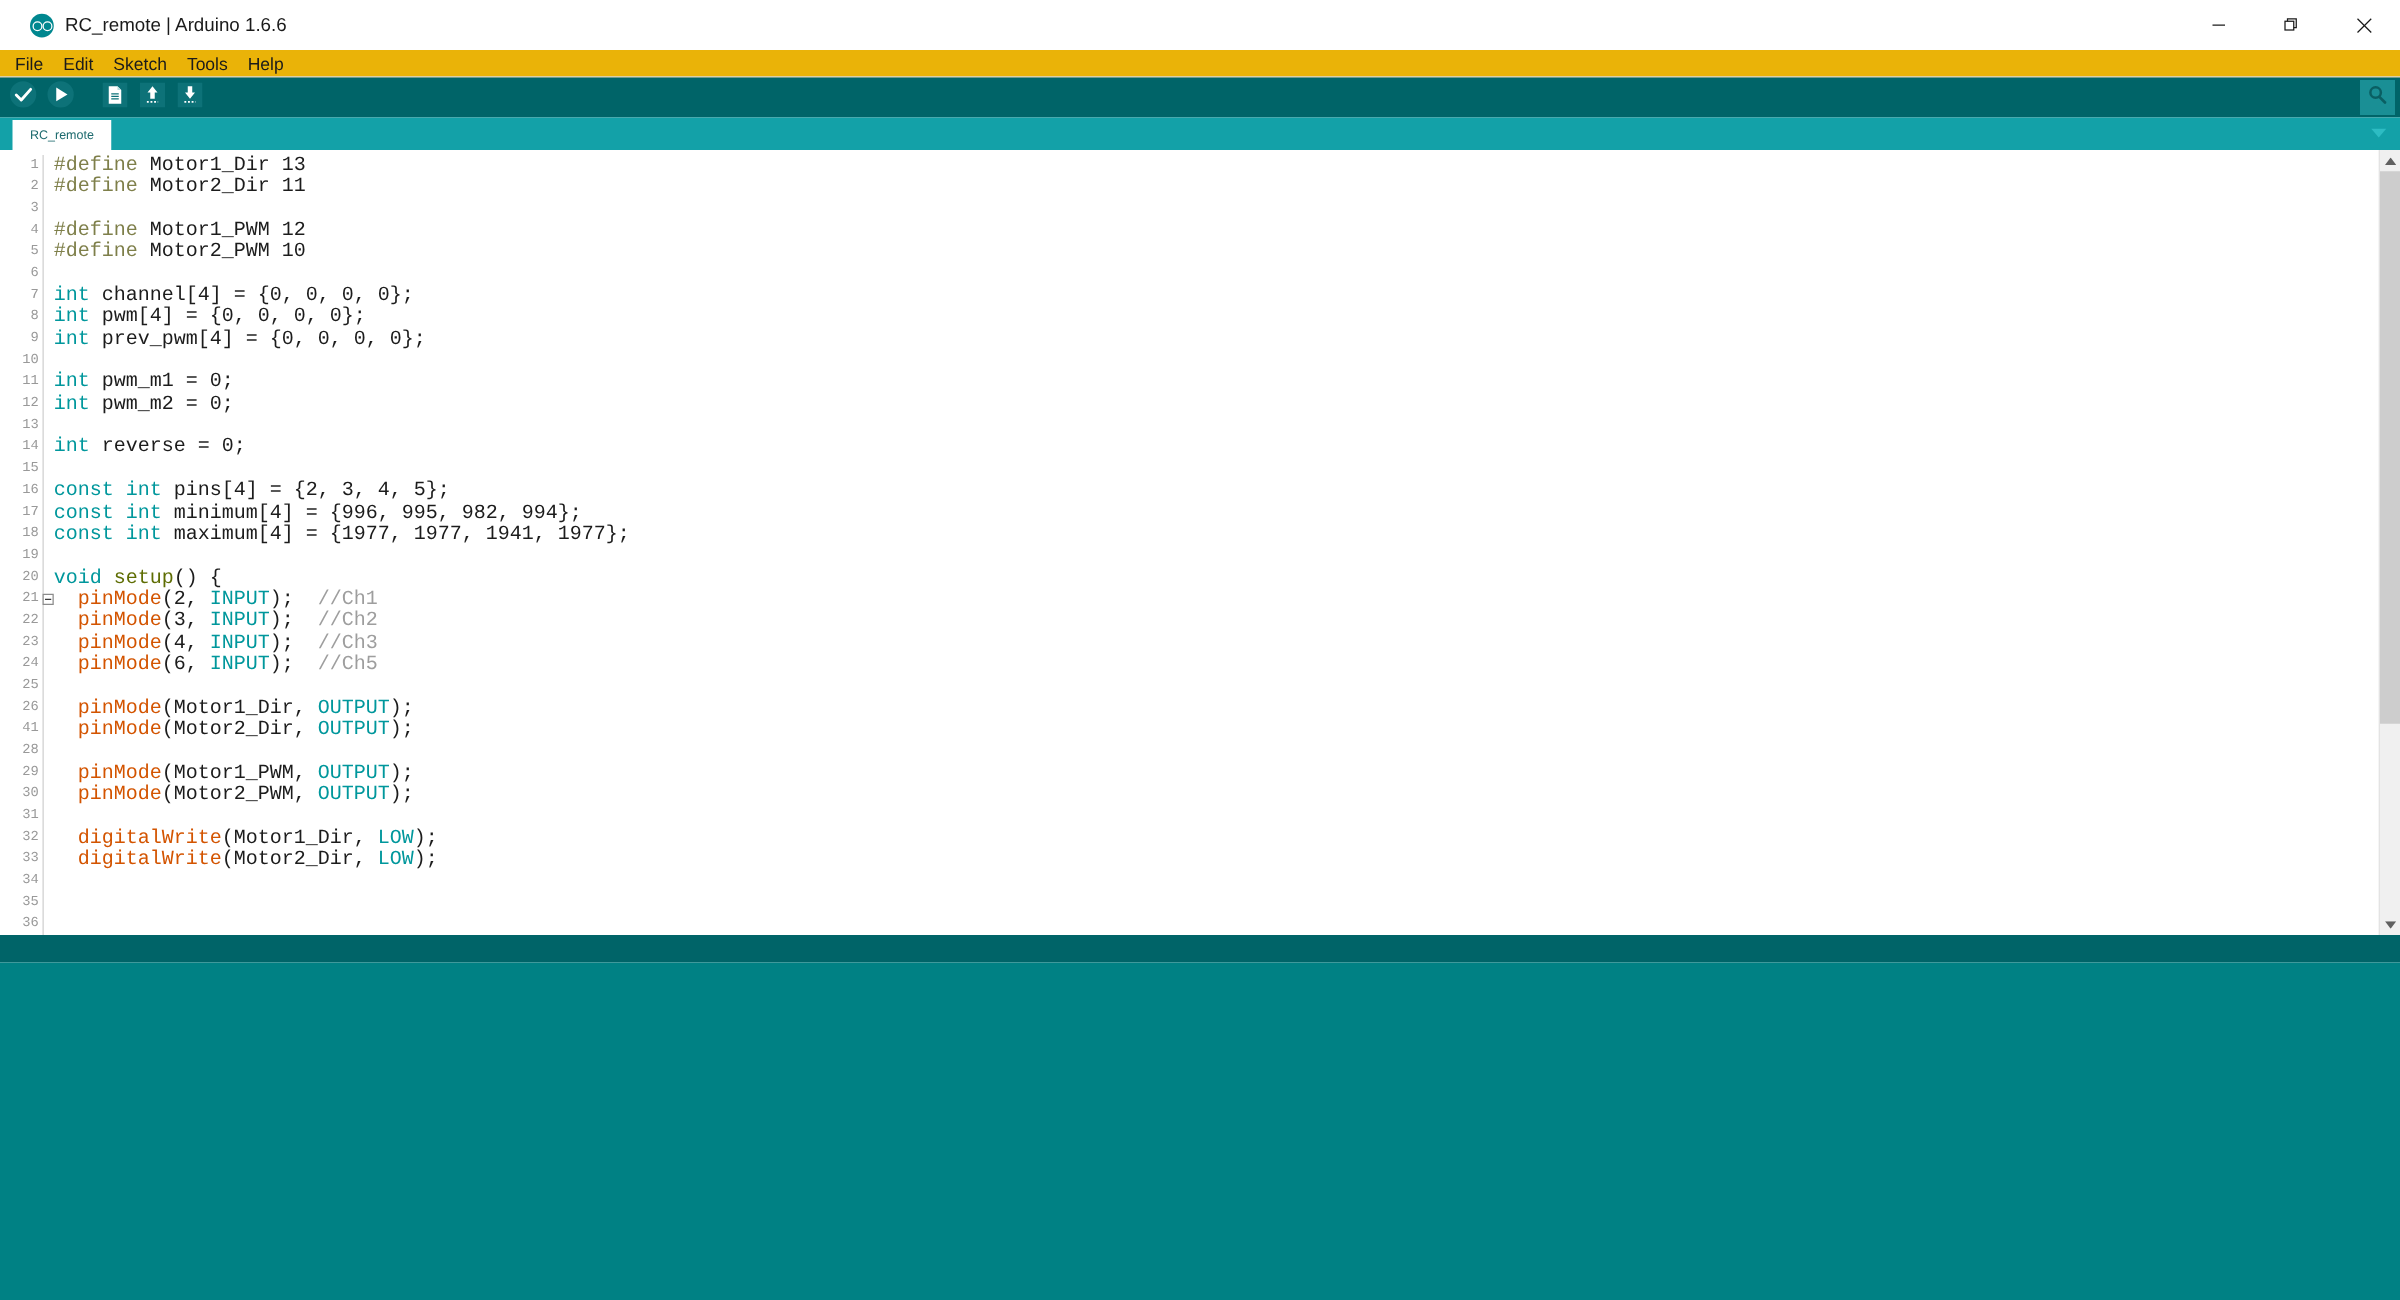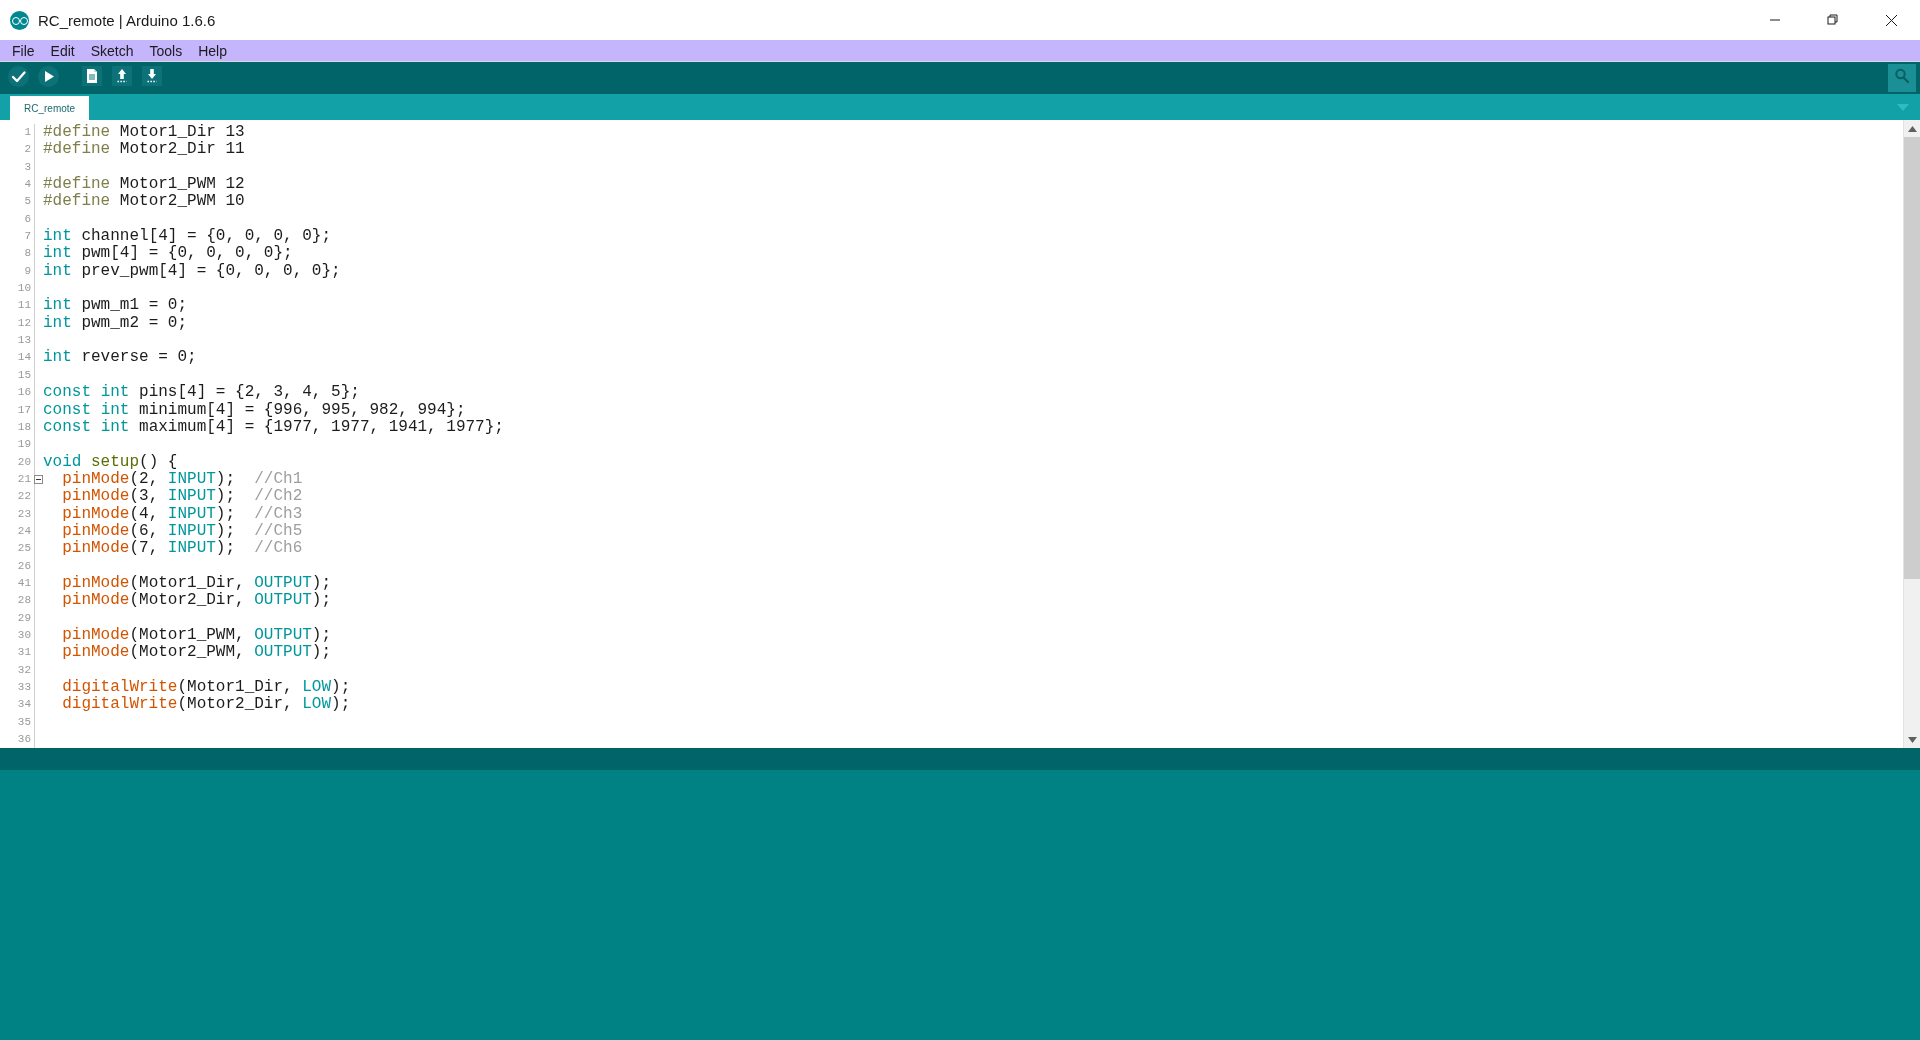--- a/index.html
+++ b/index.html
@@ -17,21 +17,21 @@
   .titlebar {
     height: 40px;
     background: #ffffff;
     display: flex;
     align-items: center;
     position: relative;
   }
   .title-left {
     display: flex;
     align-items: center;
-    padding-left: 10px;
+    padding-left: 24px;
     gap: 9px;
   }
   .app-icon {
     width: 19px; height: 19px;
     border-radius: 50%;
     background: #00878f;
     position: relative;
     flex: none;
   }
   .app-icon::before, .app-icon::after {
@@ -58,21 +58,21 @@
   .winbtn {
     width: 58px; height: 40px;
     display: flex; align-items: center; justify-content: center;
     color: #1a1a1a;
   }
   .winbtn svg { display: block; }
 
   
   .menubar {
     height: 22px;
-    background: #c4b5fd;
+    background: #eab308;
     display: flex;
     align-items: center;
     padding-left: 4px;
     border-bottom: 1px solid #d9d9d9;
   }
   .menu-item {
     font-size: 14px;
     color: #1b1b1b;
     padding: 1px 8px;
     white-space: nowrap;
@@ -390,21 +390,20 @@
       <div class="cl">&nbsp;</div>
       <div class="cl"><span class="k-type">const</span><span> </span><span class="k-type">int</span><span> pins[4] = {2, 3, 4, 5};</span></div>
       <div class="cl"><span class="k-type">const</span><span> </span><span class="k-type">int</span><span> minimum[4] = {996, 995, 982, 994};</span></div>
       <div class="cl"><span class="k-type">const</span><span> </span><span class="k-type">int</span><span> maximum[4] = {1977, 1977, 1941, 1977};</span></div>
       <div class="cl">&nbsp;</div>
       <div class="cl"><span class="k-type">void</span><span> </span><span class="k-setup">setup</span><span>() {</span></div>
       <div class="cl"><span>  </span><span class="k-fn">pinMode</span><span>(2, </span><span class="k-lit">INPUT</span><span>);  </span><span class="k-cmt">//Ch1</span></div>
       <div class="cl"><span>  </span><span class="k-fn">pinMode</span><span>(3, </span><span class="k-lit">INPUT</span><span>);  </span><span class="k-cmt">//Ch2</span></div>
       <div class="cl"><span>  </span><span class="k-fn">pinMode</span><span>(4, </span><span class="k-lit">INPUT</span><span>);  </span><span class="k-cmt">//Ch3</span></div>
       <div class="cl"><span>  </span><span class="k-fn">pinMode</span><span>(6, </span><span class="k-lit">INPUT</span><span>);  </span><span class="k-cmt">//Ch5</span></div>
-      <div class="cl"><span>  </span><span class="k-fn">pinMode</span><span>(7, </span><span class="k-lit">INPUT</span><span>);  </span><span class="k-cmt">//Ch6</span></div>
       <div class="cl">&nbsp;</div>
       <div class="cl"><span>  </span><span class="k-fn">pinMode</span><span>(Motor1_Dir, </span><span class="k-lit">OUTPUT</span><span>);</span></div>
       <div class="cl"><span>  </span><span class="k-fn">pinMode</span><span>(Motor2_Dir, </span><span class="k-lit">OUTPUT</span><span>);</span></div>
       <div class="cl">&nbsp;</div>
       <div class="cl"><span>  </span><span class="k-fn">pinMode</span><span>(Motor1_PWM, </span><span class="k-lit">OUTPUT</span><span>);</span></div>
       <div class="cl"><span>  </span><span class="k-fn">pinMode</span><span>(Motor2_PWM, </span><span class="k-lit">OUTPUT</span><span>);</span></div>
       <div class="cl">&nbsp;</div>
       <div class="cl"><span>  </span><span class="k-fn">digitalWrite</span><span>(Motor1_Dir, </span><span class="k-lit">LOW</span><span>);</span></div>
       <div class="cl"><span>  </span><span class="k-fn">digitalWrite</span><span>(Motor2_Dir, </span><span class="k-lit">LOW</span><span>);</span></div>
     </div>

